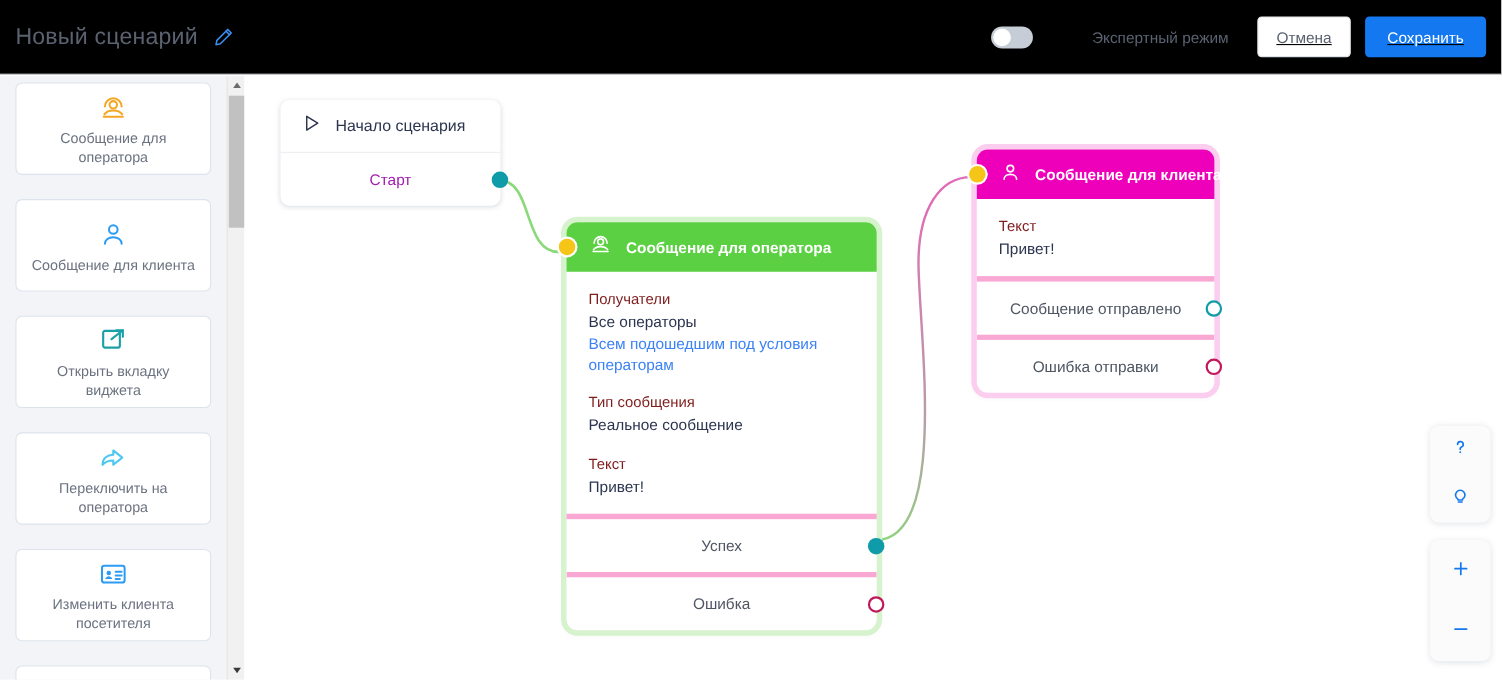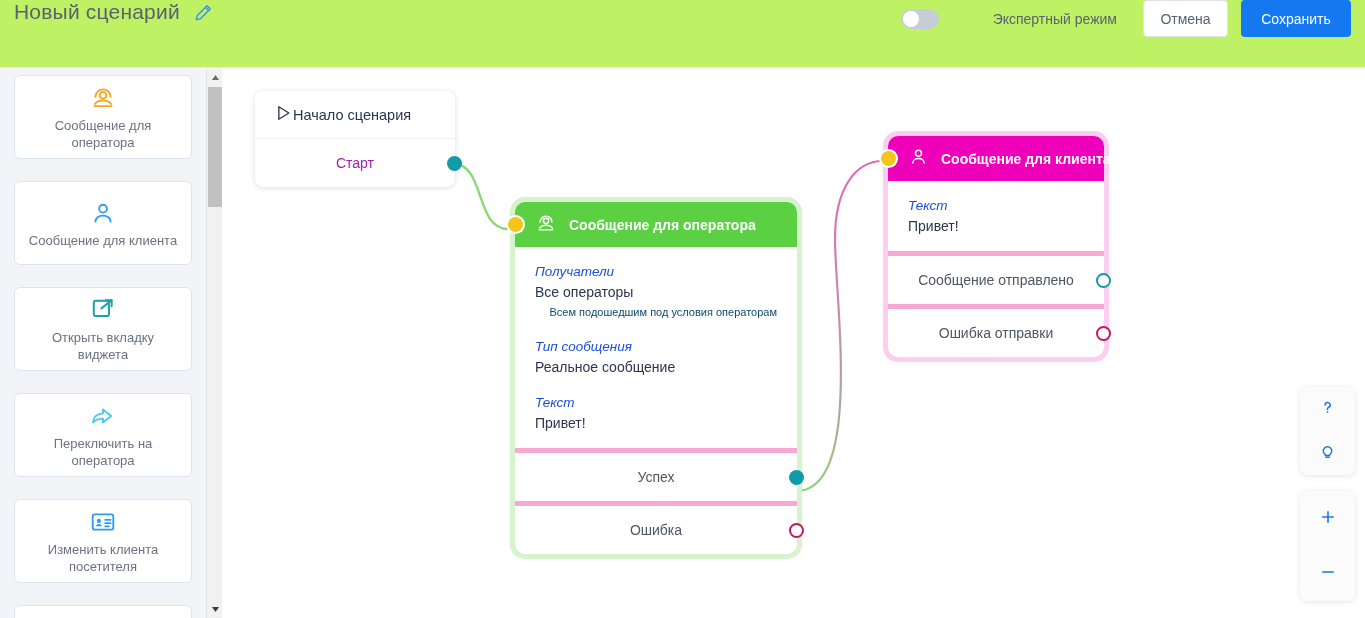--- a/index.html
+++ b/index.html
@@ -8,23 +8,23 @@
     font-family: "Liberation Sans", sans-serif;
     background: #ffffff;
     overflow: hidden;
   }
   #app { position: relative; width: 1365px; height: 618px; }
 
   
   .header {
     position: absolute; top: 0; left: 0;
     width: 1365px; height: 68px;
-    background: #bef264;
+    background: #000000;
     border-bottom: 1px solid #e8eaee;
-    display: flex; align-items: flex-start;
+    display: flex; align-items: center; text-decoration: underline;
   }
   .title-wrap { display: flex; align-items: center; margin-left: 14px; }
   .page-title { font-size: 21px; color: #5a6270; font-weight: 400; letter-spacing: .2px; }
   .edit-icon { margin-left: 14px; display: flex; align-items: center; cursor: pointer; }
 
   .header-right {
     margin-left: auto; display: flex; align-items: center; margin-right: 14px;
   }
   .toggle-wrap { display: flex; align-items: center; margin-right: 26px; cursor: pointer; gap: 43px; }
   .toggle {
@@ -94,21 +94,21 @@
   
   .start-node {
     left: 32px; top: 22px; width: 200px;
     background: #ffffff; border-radius: 8px;
     box-shadow: 0 1px 5px rgba(80,95,120,.22);
   }
   .start-head {
     height: 48px; display: flex; align-items: center; padding-left: 18px;
     border-bottom: 1px solid #eceef2;
   }
-  .start-head .start-label { font-size: 14.5px; color: #2c3550; font-weight: 400; }
+  .start-head .start-label { font-size: 14.5px; color: #2c3550; margin-left: 12px; font-weight: 400; }
   .start-port-row {
     height: 48px; display: flex; align-items: center; justify-content: center; position: relative;
   }
   .start-port-row .port-label { font-size: 14px; color: #a21caf; }
 
   
   .flow-node { border-radius: 10px; background: #ffffff; }
   .node-green {
     left: 292px; top: 133px; width: 282px;
     box-shadow: 0 0 0 5px #d6f3cd, 0 2px 7px rgba(90,120,90,.17);
@@ -124,23 +124,23 @@
     border-radius: 10px 10px 0 0; position: relative;
   }
   .node-head.green { background: #5bd042; }
   .node-head.pink  { background: #ee00bb; }
   .node-head .head-title {
     color: #ffffff; font-size: 14px; font-weight: bold; margin-left: 12px; white-space: nowrap;
   }
   .node-body { padding: 14px 20px 14px 20px; }
   .field { margin-bottom: 14px; }
   .field:last-child { margin-bottom: 0; }
-  .field-label { font-size: 13.5px; color: #1d4ed8; line-height: 21px; font-style: italic; }
+  .field-label { font-size: 13.5px; color: #7f1d1d; line-height: 21px; }
   .field-value { font-size: 14px; color: #2c3550; line-height: 21px; }
-  .field-hint  { font-size: 11px; color: #0c4a6e; line-height: 19px; text-align: right; }
+  .field-hint  { font-size: 14px; color: #3b82f6; line-height: 19px; }
 
   .port-row {
     height: 53px; display: flex; align-items: center; justify-content: center;
     border-top: 5px solid #f9a8d4; position: relative;
   }
   .port-row:last-child { border-radius: 0 0 10px 10px; }
   .port-row .port-text { font-size: 14px; color: #4e5663; }
 
   
   .port-dot { position: absolute; width: 15px; height: 15px; border-radius: 50%; }

